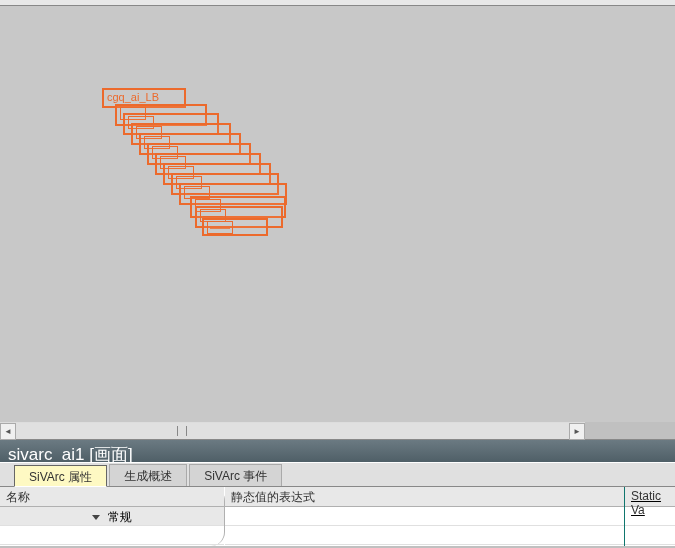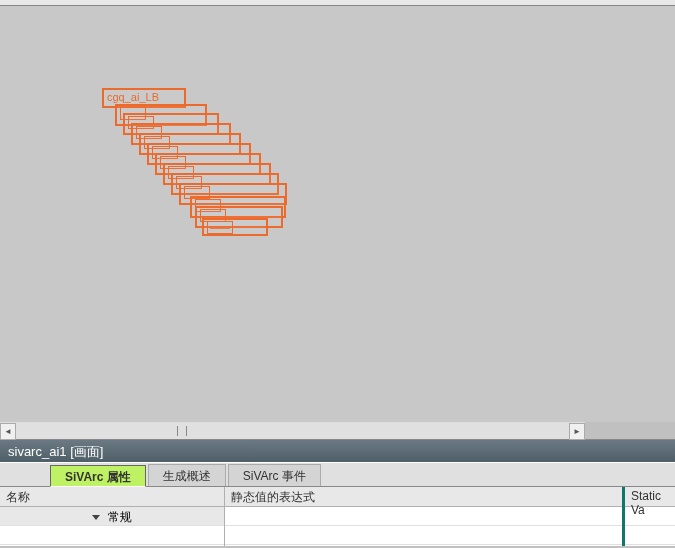--- a/index.html
+++ b/index.html
@@ -78,21 +78,21 @@
     border-left: 1px solid #888;
     border-right: 1px solid #888;
     transform: translateX(-50%);
   }
   
   .title-bar {
     height: 23px;
     background: #5a6a72;
     background: linear-gradient(#6b7a82, #4f5f67);
     color: #fff;
-    font-size: 13px;
+    font-size: 17px;
     padding: 3px 8px;
     border-top: 1px solid #888;
   }
   
   .tab-strip {
     height: 24px;
     background: #e0e0e0;
     display: flex;
     align-items: flex-end;
     padding-left: 14px;
@@ -103,46 +103,47 @@
     padding: 3px 14px;
     font-size: 12px;
     color: #333;
     background: #d4d4d4;
     border: 1px solid #aaa;
     border-bottom: none;
     margin-right: 2px;
     cursor: pointer;
   }
   .tab.active {
-    background: #bef264;
-    font-weight: bold;
+    background: #fef9c3;
+    font-weight: normal;
     border: 1px solid #666;
     border-bottom: 1px solid #fff;
     position: relative;
     top: 1px;
-    margin-left: 36px;
   }
   
   .prop-grid {
     background: #fff;
     border-top: 1px solid #888;
     height: 60px;
     display: flex;
     font-size: 12px;
   }
   .prop-left {
     width: 225px;
     border-right: 1px solid #b0b0b0;
+    border-radius: 14px;
   }
   .prop-mid {
     flex: 1;
-    border-right: 3px solid #0f766e;
+    border-right: 1px solid #0f766e;
   }
   .prop-right {
     width: 50px;
+    text-decoration: underline;
   }
   .grid-header {
     background: #e8e8e8;
     border-bottom: 1px solid #b0b0b0;
     padding: 2px 6px;
     height: 20px;
     color: #333;
   }
   .grid-row {
     padding: 2px 6px;

